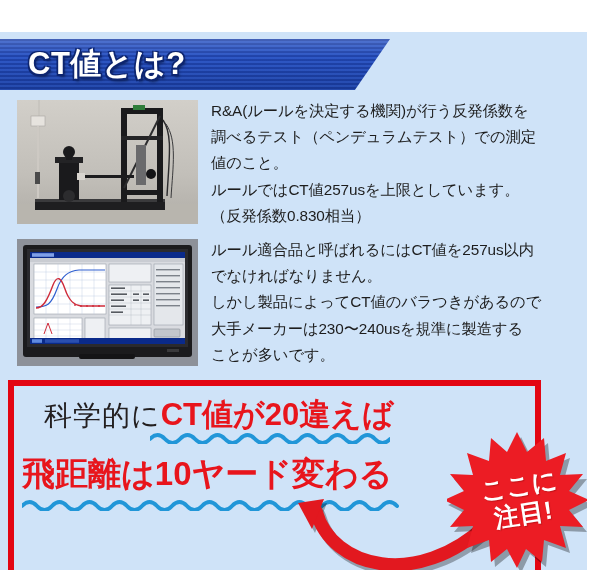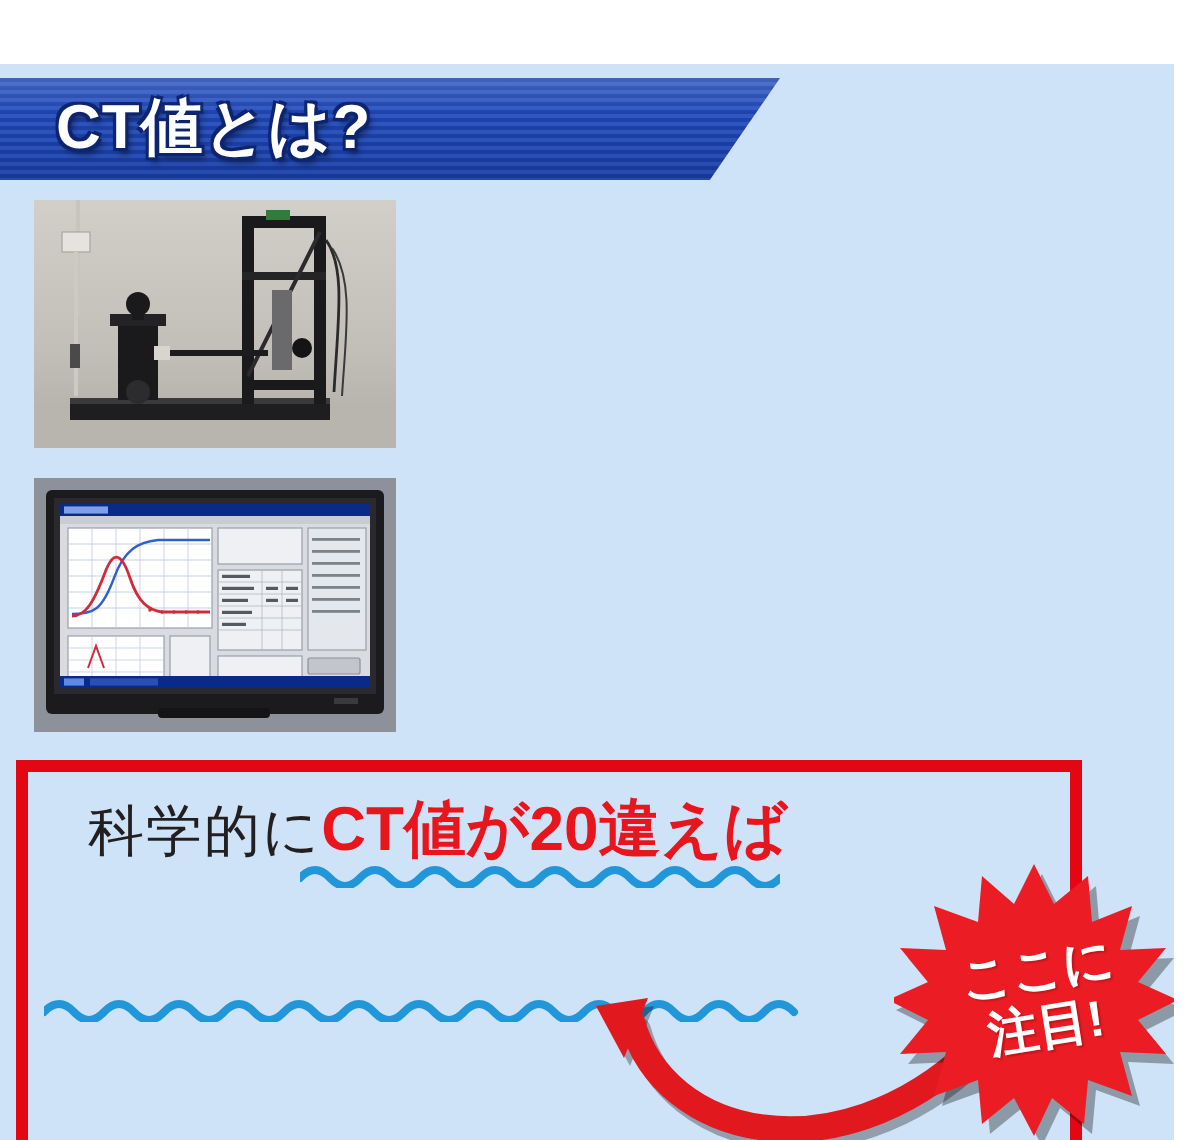--- a/index.html
+++ b/index.html
@@ -356,27 +356,40 @@
       <rect x="13" y="99" width="155" height="6" fill="#0a2a8a"></rect>
       <rect x="15" y="100.2" width="10" height="3.6" fill="#5f8ae0"></rect>
       <rect x="28" y="100.2" width="34" height="3.6" fill="#2a4fb0"></rect>
 
       <rect x="72" y="108" width="36" height="7" fill="#1b1b1d"></rect>
       <rect x="62" y="115" width="56" height="5" rx="2" fill="#141416"></rect>
       <rect x="150" y="110" width="12" height="3" fill="#3a3a3c"></rect>
     </svg>
   </div>
 
-
+  <div class="body-text" id="paragraph-definition">R&amp;A(ルールを決定する機関)が行う反発係数を
+調べるテスト（ペンデュラムテスト）での測定
+値のこと。
+ルールではCT値257usを上限としています。
+（反発係数0.830相当）</div>
+
+  <div class="body-text" id="paragraph-conformance">ルール適合品と呼ばれるにはCT値を257us以内
+でなければなりません。
+しかし製品によってCT値のバラつきがあるので
+大手メーカーは230〜240usを規準に製造する
+ことが多いです。</div>
 
   <div id="highlight-box"></div>
 
   <div id="highlight-lines">
     <div class="hl-line" id="headline-line1">
       <span class="txt-dark">科学的に</span><span class="txt-red">CT値が20違えば</span>
+    </div>
+    <div class="hl-line" id="headline-line2">
+      <span class="txt-red">飛距離は10ヤード変わる</span>
     </div>
   </div>
 
   <svg class="wavy" id="wave-line1" viewBox="0 0 240 14" preserveAspectRatio="none">
     <path d="M0 9 Q 7.5 1, 15 9 T 30 9 T 45 9 T 60 9 T 75 9 T 90 9 T 105 9 T 120 9 T 135 9 T 150 9 T 165 9 T 180 9 T 195 9 T 210 9 T 225 9 T 240 9" stroke="#2196d8" stroke-width="4" fill="none" stroke-linecap="round"></path>
   </svg>
 
   <svg class="wavy" id="wave-line2" viewBox="0 0 380 14" preserveAspectRatio="none">
     <path d="M0 9 Q 7.5 1, 15 9 T 30 9 T 45 9 T 60 9 T 75 9 T 90 9 T 105 9 T 120 9 T 135 9 T 150 9 T 165 9 T 180 9 T 195 9 T 210 9 T 225 9 T 240 9 T 255 9 T 270 9 T 285 9 T 300 9 T 315 9 T 330 9 T 345 9 T 360 9 T 375 9" stroke="#2196d8" stroke-width="4" fill="none" stroke-linecap="round"></path>
   </svg>

